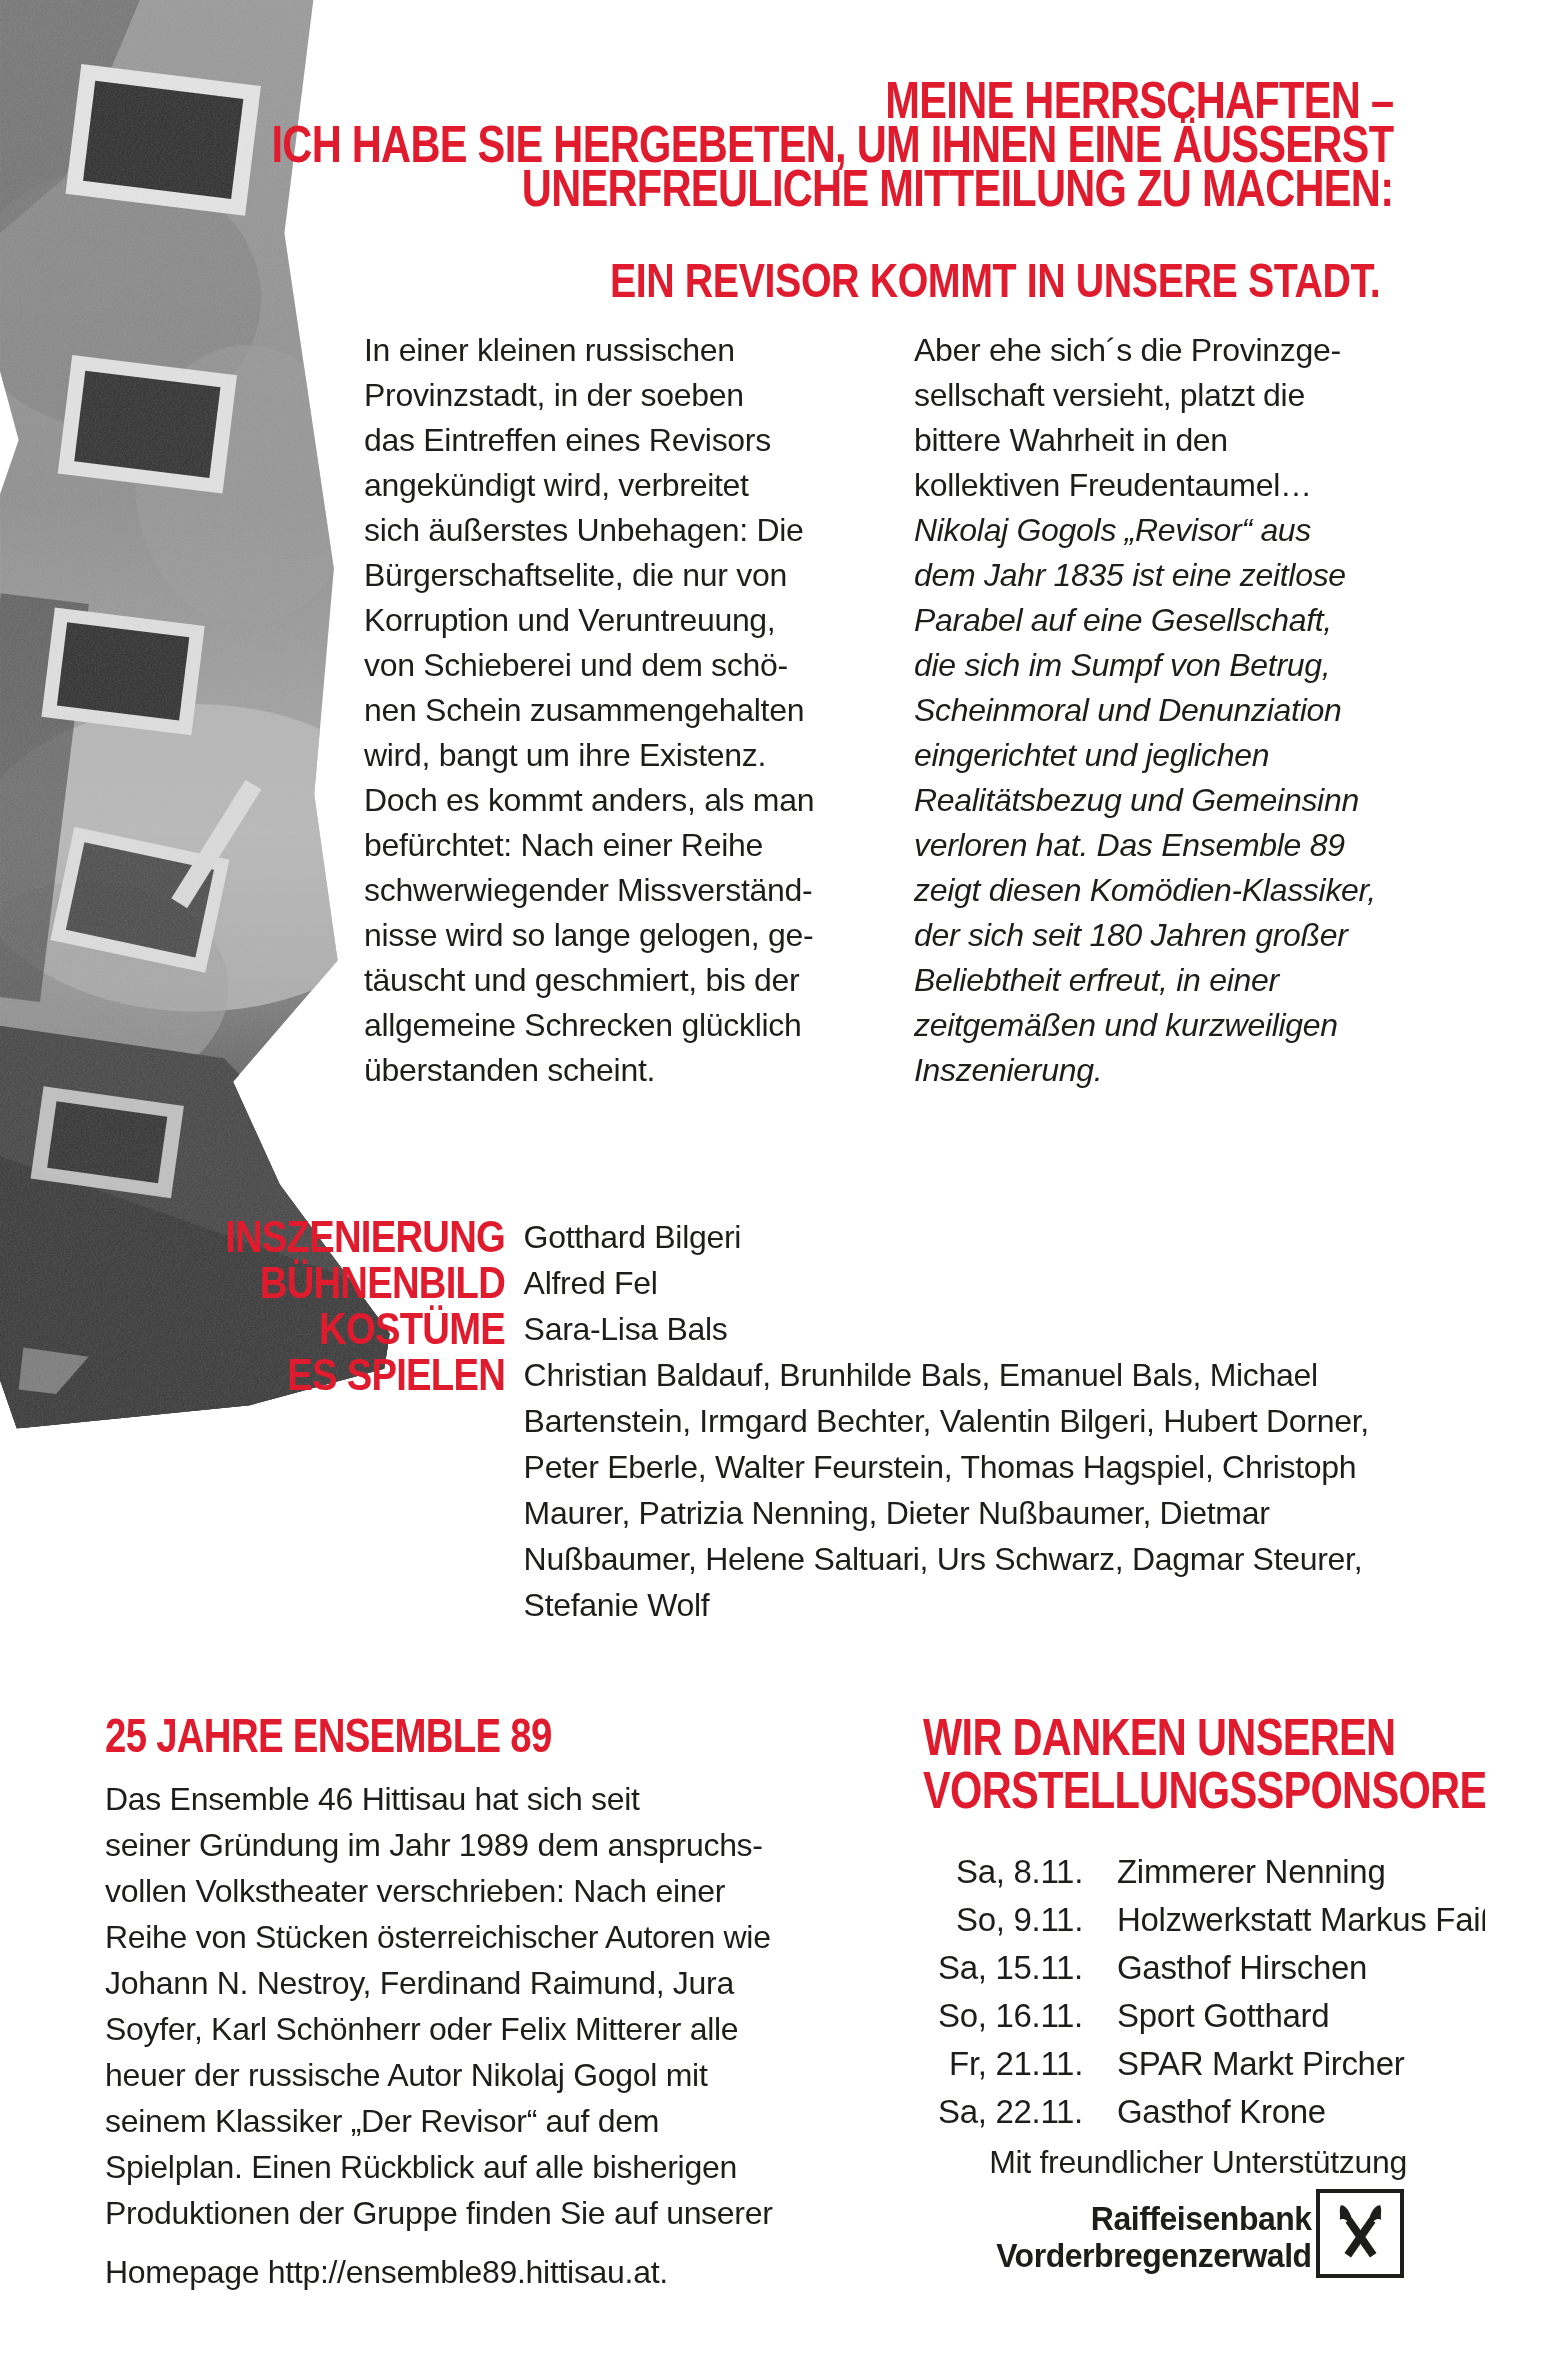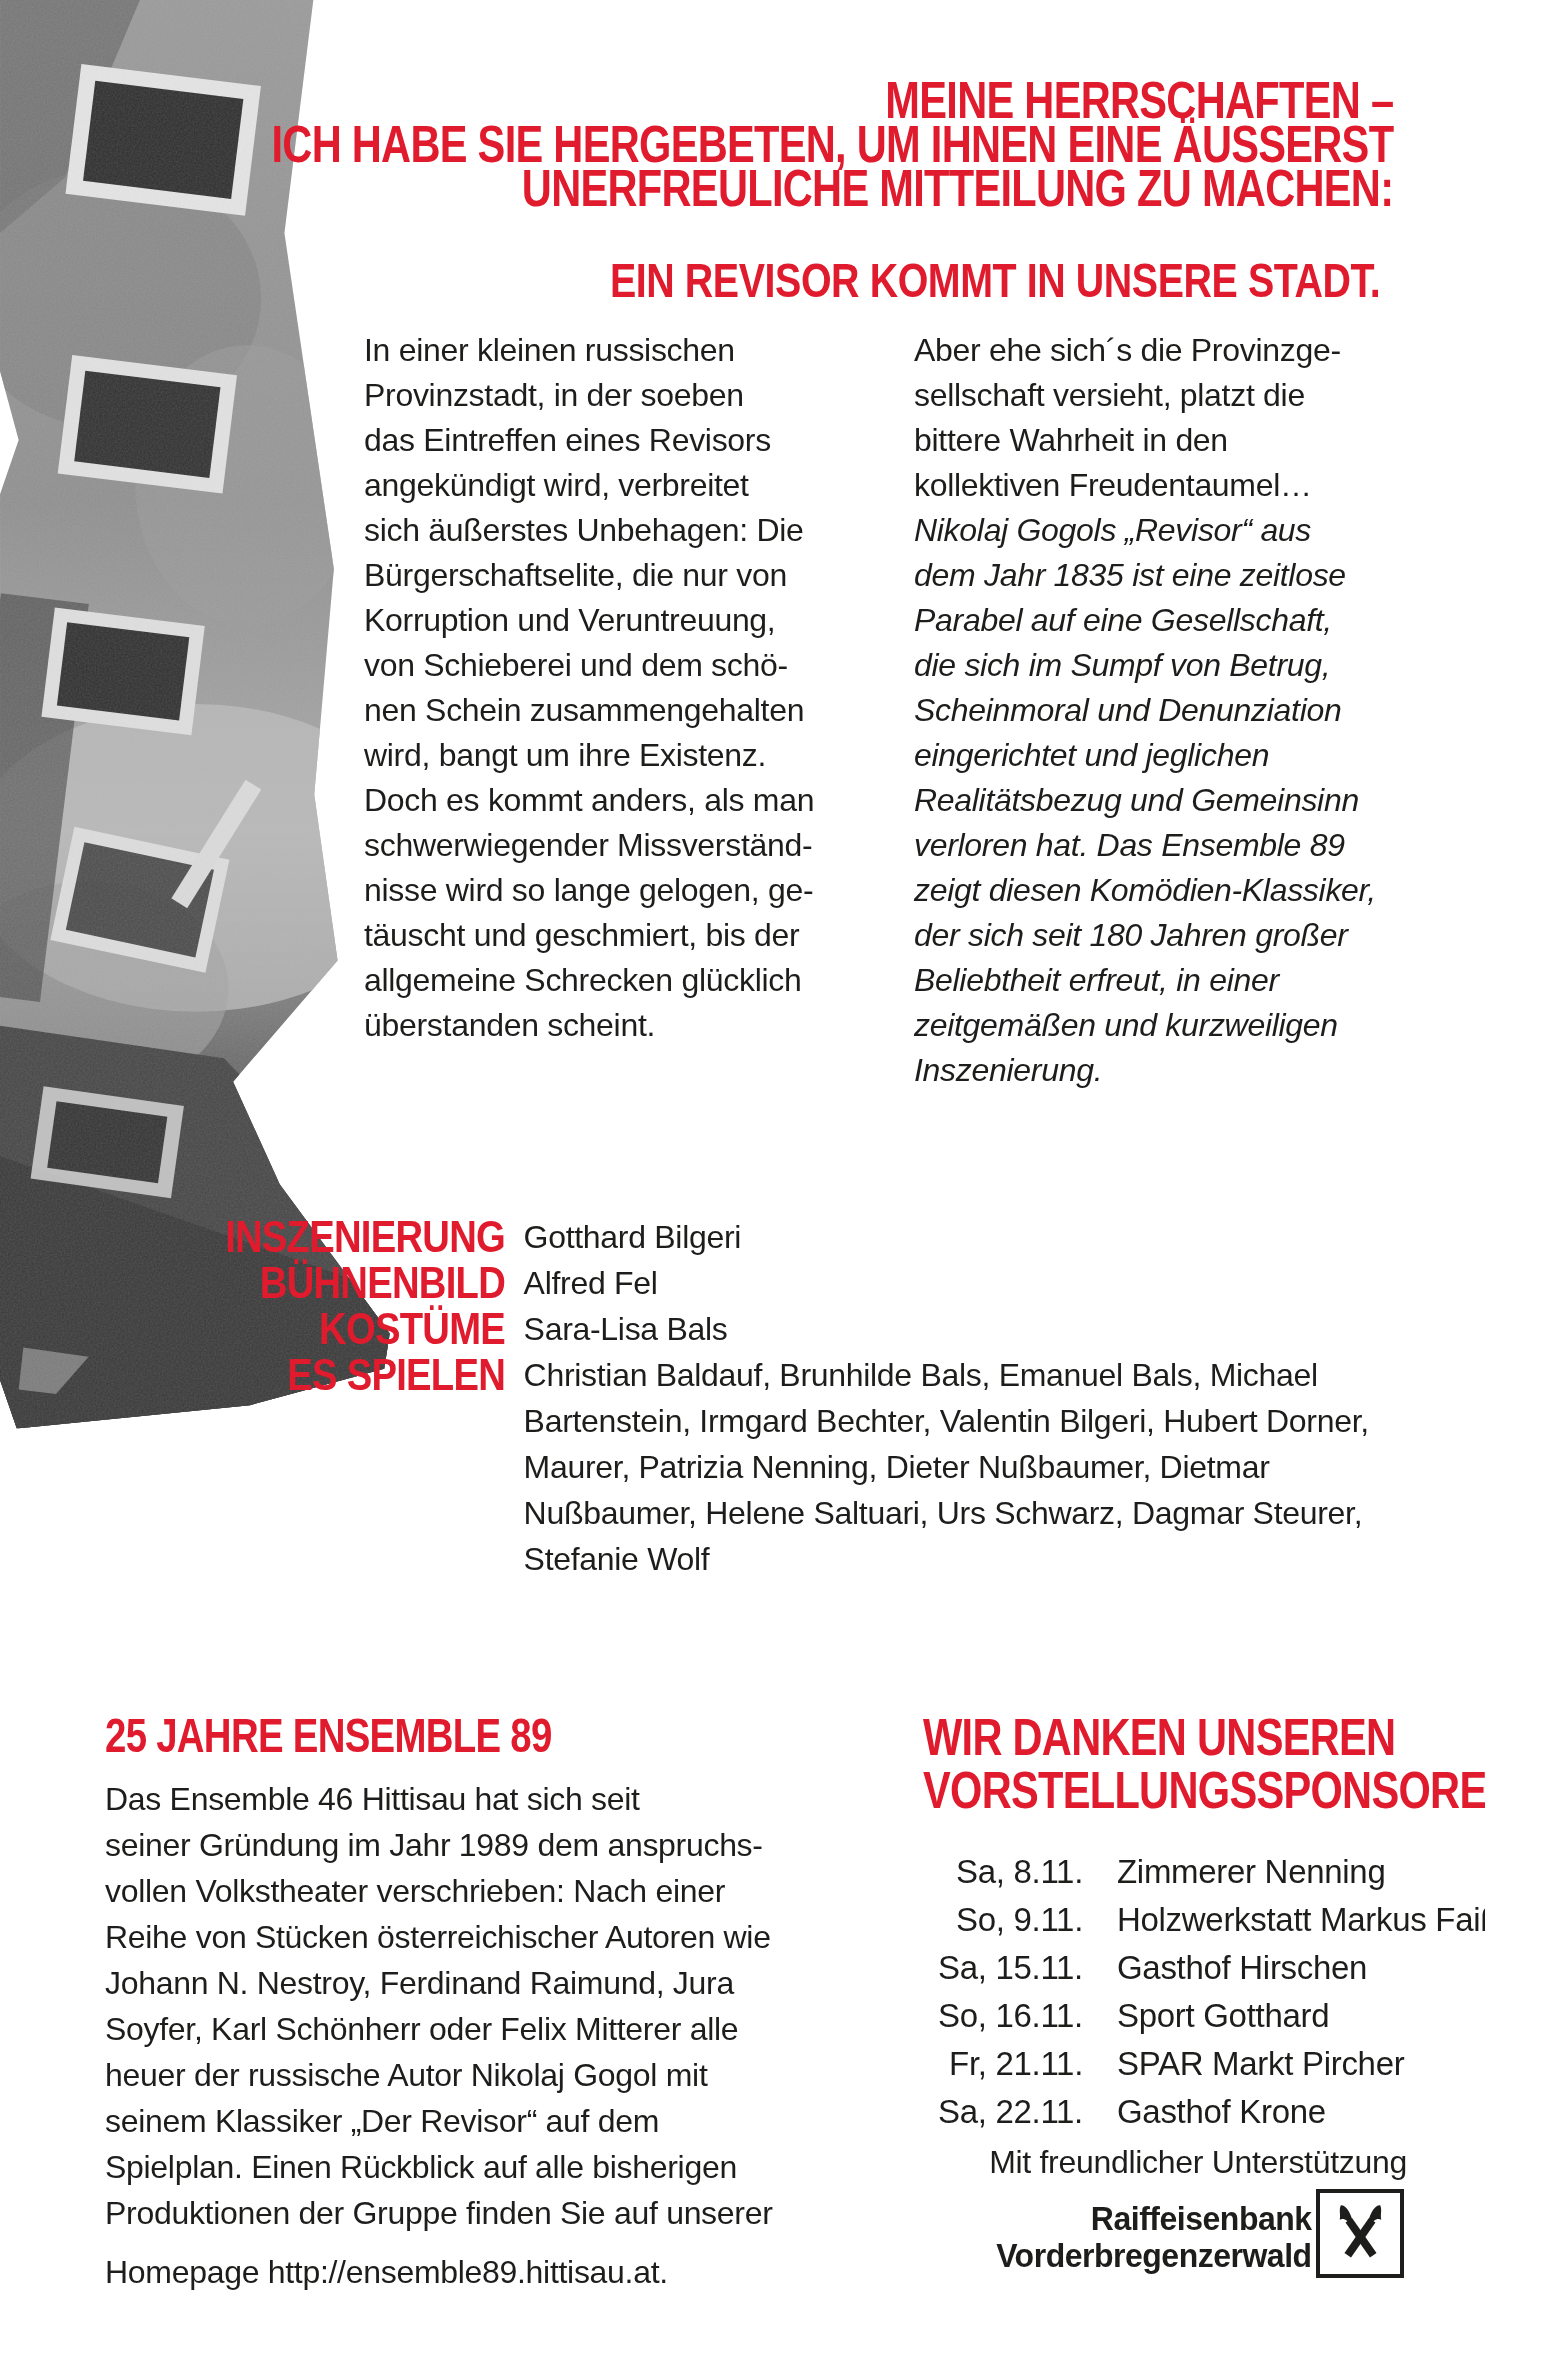--- a/index.html
+++ b/index.html
@@ -171,20 +171,21 @@
         <div>Provinzstadt, in der soeben</div>
         <div>das Eintreffen eines Revisors</div>
         <div>angekündigt wird, verbreitet</div>
         <div>sich äußerstes Unbehagen: Die</div>
         <div>Bürgerschaftselite, die nur von</div>
         <div>Korruption und Veruntreuung,</div>
         <div>von Schieberei und dem schö-</div>
         <div>nen Schein zusammengehalten</div>
         <div>wird, bangt um ihre Existenz.</div>
         <div>Doch es kommt anders, als man</div>
+        <div>befürchtet: Nach einer Reihe</div>
         <div>schwerwiegender Missverständ-</div>
         <div>nisse wird so lange gelogen, ge-</div>
         <div>täuscht und geschmiert, bis der</div>
         <div>allgemeine Schrecken glücklich</div>
         <div>überstanden scheint.</div>
       </div>
     <div class="col col-right">
       <div class="line-block">
           <div>Aber ehe sich´s die Provinzge-</div>
           <div>sellschaft versieht, platzt die</div>
@@ -216,20 +217,21 @@
     <div class="credit-label">BÜHNENBILD</div>
     <div class="credit-value">Alfred Fel</div>
 
     <div class="credit-label">KOSTÜME</div>
     <div class="credit-value">Sara-Lisa Bals</div>
 
     <div class="credit-label">ES SPIELEN</div>
     <div class="credit-value line-block">
         <div>Christian Baldauf, Brunhilde Bals, Emanuel Bals, Michael</div>
         <div>Bartenstein, Irmgard Bechter, Valentin Bilgeri, Hubert Dorner,</div>
+        <div>Peter Eberle, Walter Feurstein, Thomas Hagspiel, Christoph</div>
         <div>Maurer, Patrizia Nenning, Dieter Nußbaumer, Dietmar</div>
         <div>Nußbaumer, Helene Saltuari, Urs Schwarz, Dagmar Steurer,</div>
         <div>Stefanie Wolf</div>
       </div>
   </div>
 
   <div class="txt about-heading red-display">25 JAHRE ENSEMBLE 89</div>
   <div class="txt about-body">
     <div class="line-block">
         <div>Das Ensemble 46 Hittisau hat sich seit</div>

